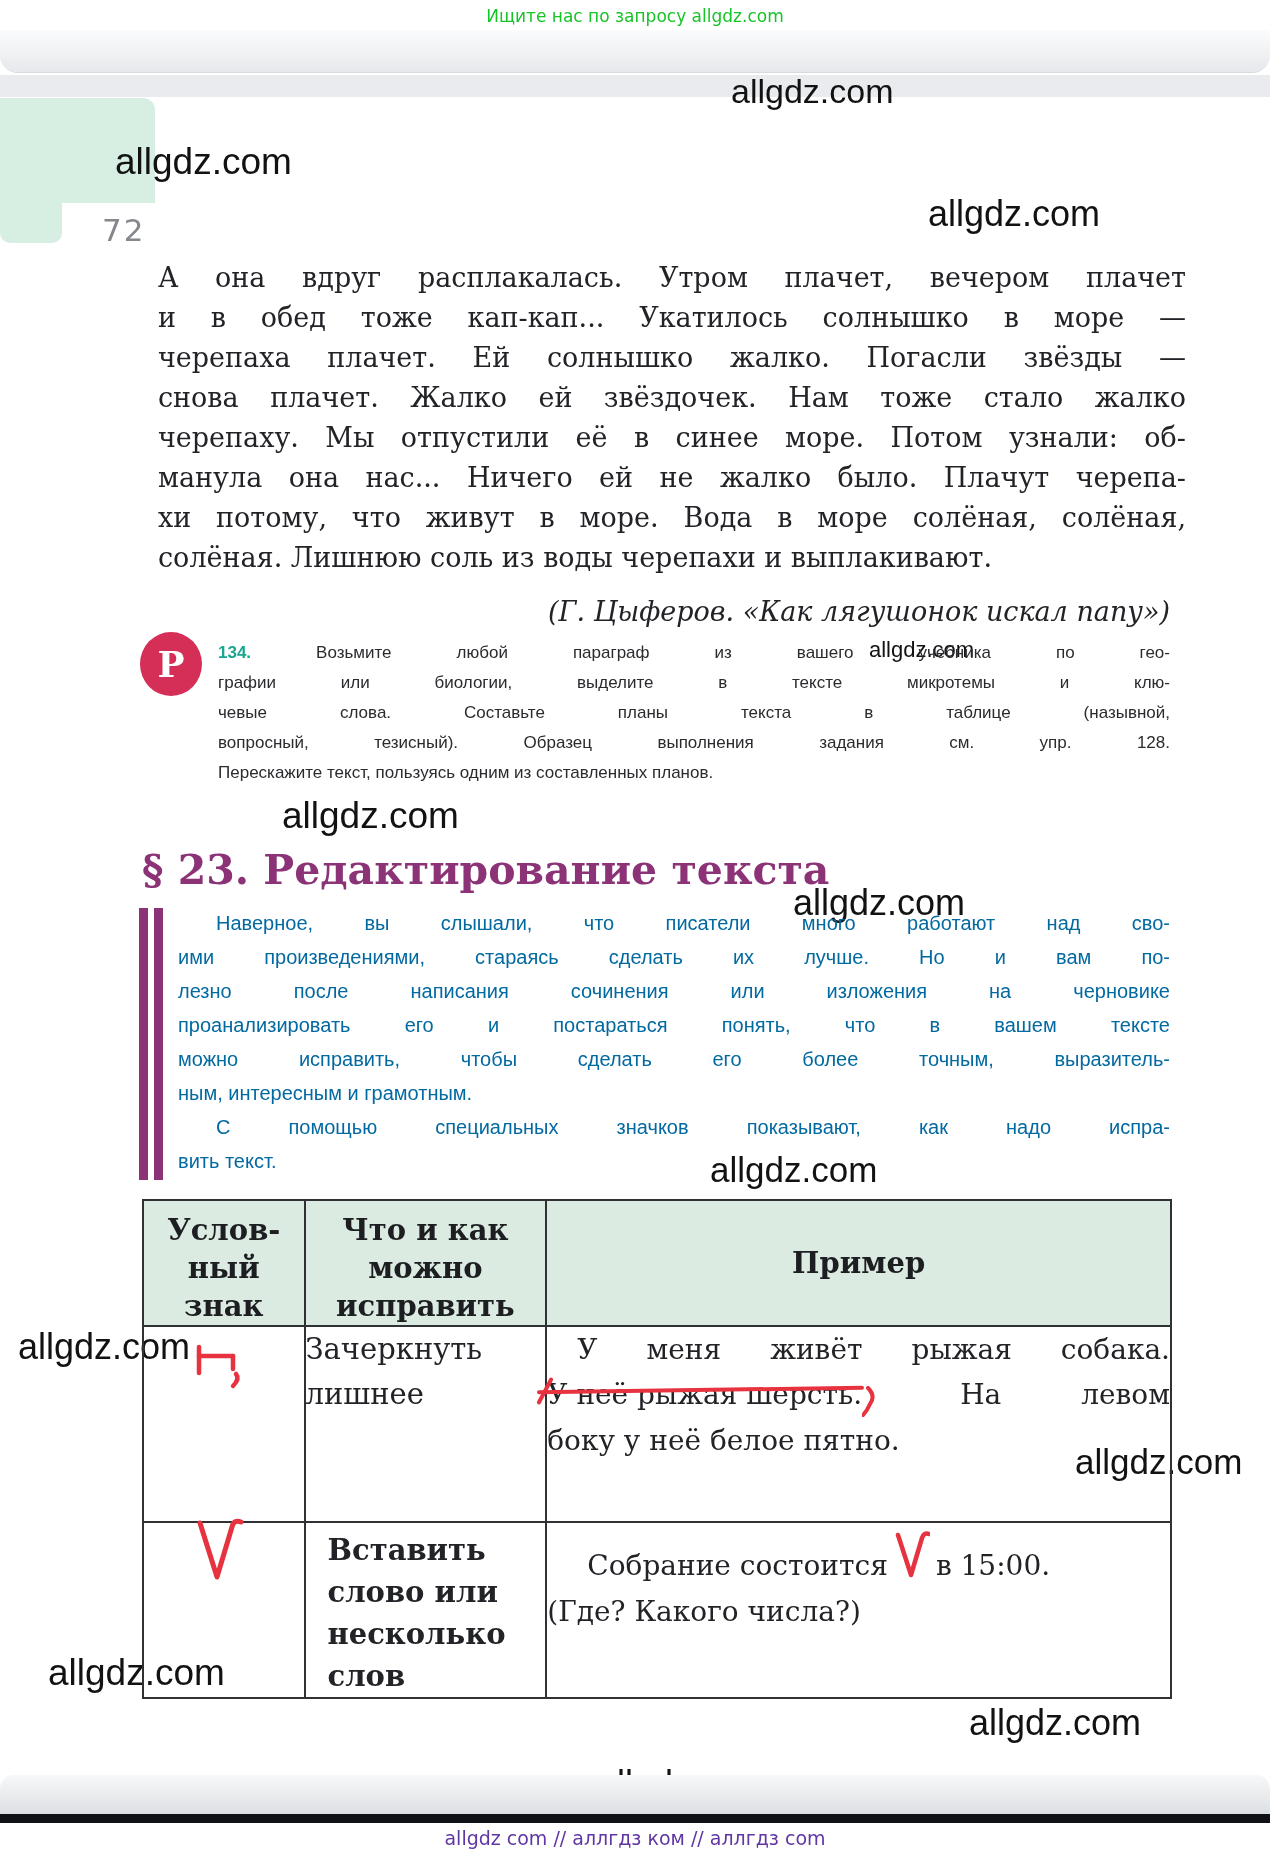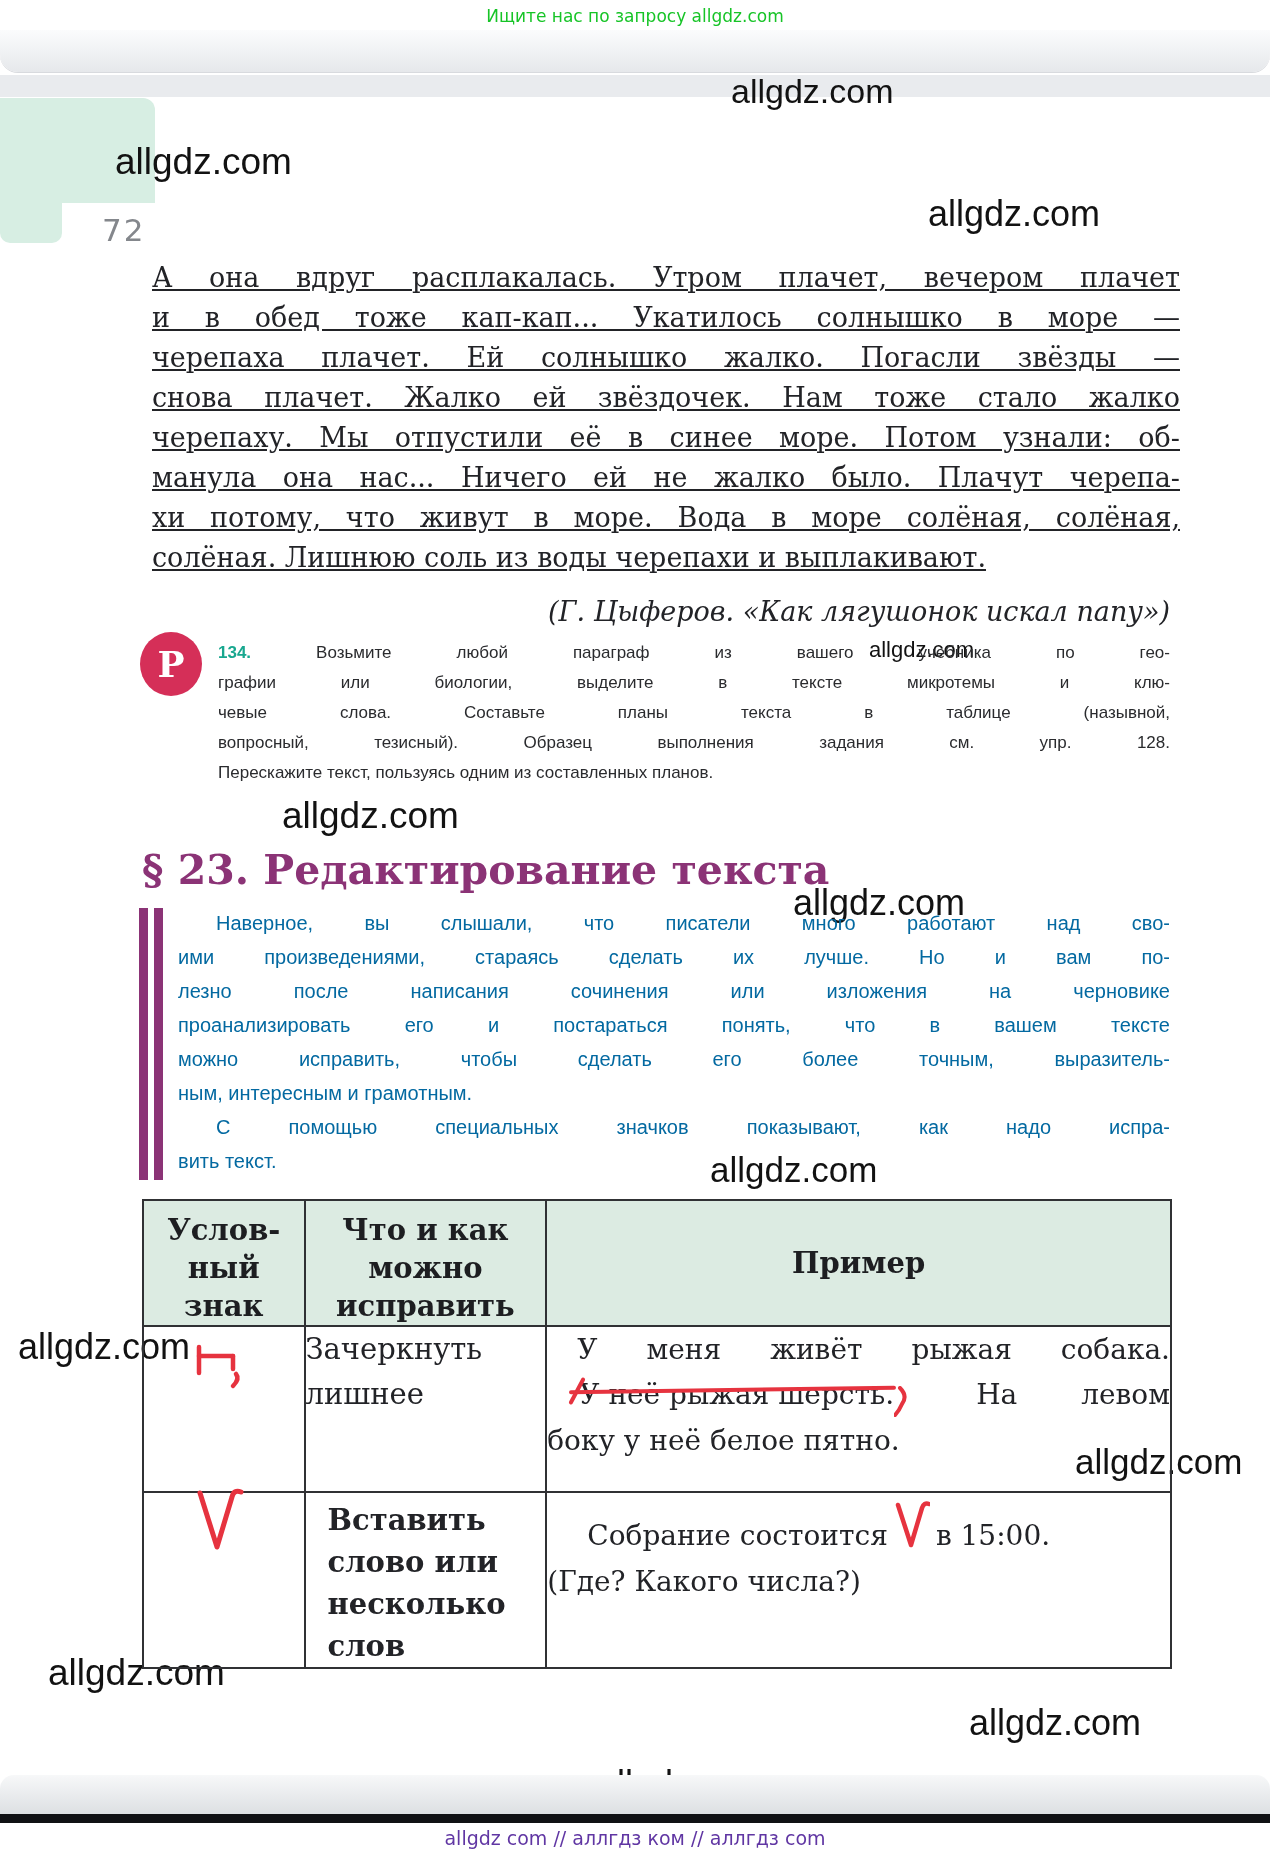--- a/index.html
+++ b/index.html
@@ -31,22 +31,22 @@
   .wm10{left:1075px;top:1442px;font-size:35px;}
   .wm11{left:48px;  top:1652px;font-size:37px;}
   .wm12{left:969px; top:1702px;font-size:36px;}
   .wm13{left:597px; top:1763px;font-size:36px;}
 
   .page-number{position:absolute;left:102px;top:212px;
                font-family:"DejaVu Sans",sans-serif;font-weight:normal;font-size:31px;
                color:#84878c;letter-spacing:2px;}
 
   
-  .story{position:absolute;left:152px;top:258px;width:1028px;
-         font-size:27px;line-height:40px;color:#222327;text-decoration:underline;}
+  .story{position:absolute;left:158px;top:258px;width:1028px;
+         font-size:27px;line-height:40px;color:#222327;}
   .jline{text-align:justify;text-align-last:justify;}
   .nline{text-align:left;}
   .attribution{position:absolute;left:142px;top:596px;width:1028px;text-align:right;
                font-style:italic;font-size:27px;color:#222327;}
 
   
   .badge{position:absolute;left:140px;top:632px;width:62px;height:64px;border-radius:50%;
          background:#d52f58;color:#fff;display:flex;align-items:center;justify-content:center;
          font-family:"DejaVu Serif",serif;font-weight:bold;font-size:36px;}
   .exercise{position:absolute;left:218px;top:638px;width:952px;
@@ -65,25 +65,25 @@
   .indent{text-indent:38px;}
 
   
   .tbl{position:absolute;left:142px;top:1199px;width:1030px;border-collapse:collapse;}
   .tbl td{border:2px solid #303134;vertical-align:top;padding:0;}
   .tbl .hdr{background:#dcebe2;text-align:center;
             font-family:"DejaVu Serif",serif;font-weight:bold;font-size:29px;line-height:38px;
             padding-top:10px;height:112px;color:#1d1e21;}
   .c1{width:157px;} .c2{width:236px;} .c3{width:613px;}
   .hdr-mid{vertical-align:middle !important;padding-top:0 !important;}
-  .r1{height:166px;} .r2{height:158px;}
+  .r1{height:196px;} .r2{height:158px;}
   .action{font-size:29px;line-height:45px;padding:12px 0 0 20px;color:#222327;}
   .example{font-size:28px;line-height:45px;padding:14px 16px 0 14px;color:#222327;}
   .ex-l1{text-indent:30px;text-align:justify;text-align-last:justify;}
-  .ex-l2{text-align:justify;text-align-last:justify;white-space:nowrap;margin-left:32px;}
+  .ex-l2{text-align:justify;text-align-last:justify;white-space:nowrap;}
   .symcell{text-align:left;}
   .delmark{margin:16px 0 0 48px;}
   .vmark{margin:-8px 0 0 50px;position:relative;z-index:2;}
 
   .struck{position:relative;display:inline-block;}
   .struck::after{content:"";position:absolute;left:-10px;right:-2px;top:16px;height:4px;
                  background:#e6333f;transform:rotate(-0.8deg);border-radius:2px;}
   .struck::before{content:"";position:absolute;left:-4px;top:4px;width:4px;height:30px;
                   background:#e6333f;transform:rotate(28deg);border-radius:2px;}
   .squig{display:inline-block;vertical-align:-14px;margin:0 2px 0 0;}

